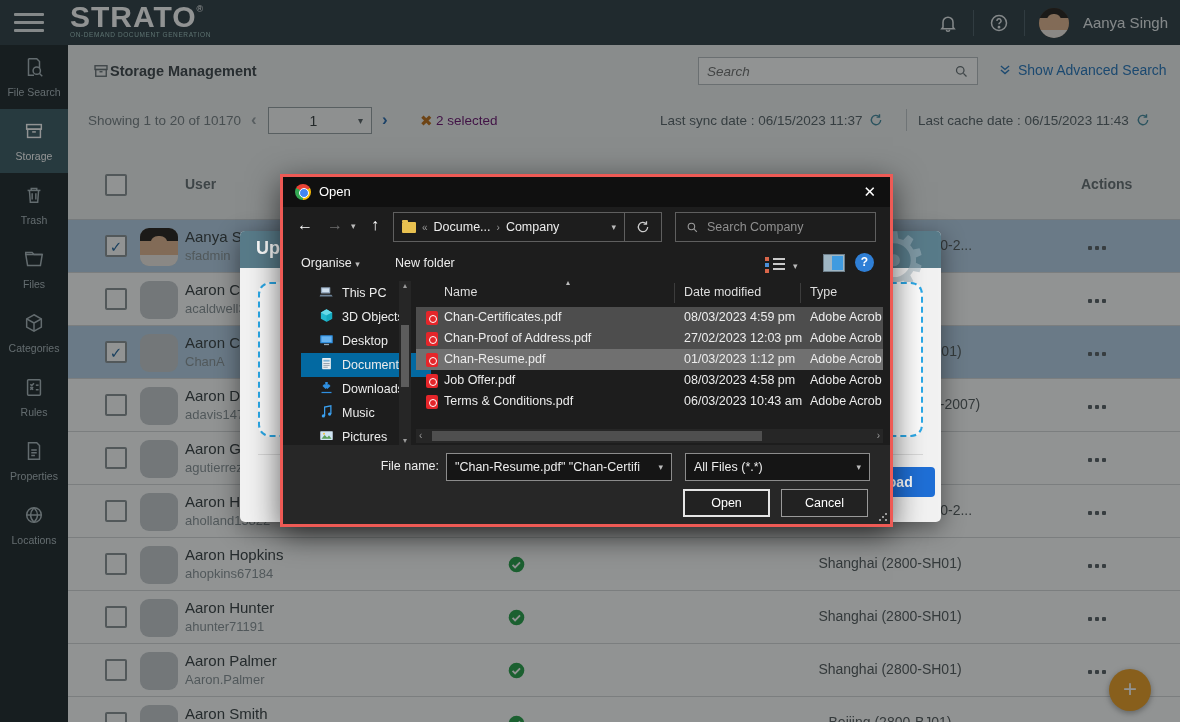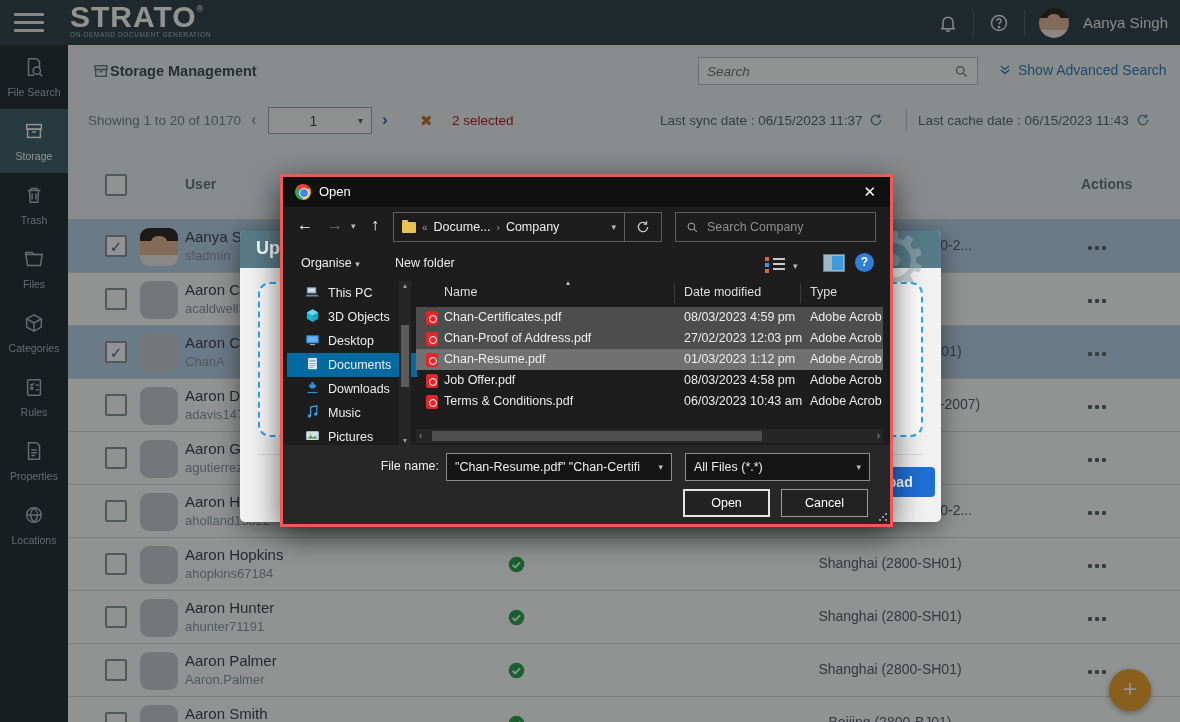--- a/index.html
+++ b/index.html
@@ -42,21 +42,21 @@
   .adv-search svg { width:14px; height:14px; stroke:#2e7cc0; }
 
   .controls { position:absolute; left:0; top:60px; width:1112px; height:32px; font-size:13.5px; color:#7b8488; }
   .showing { position:absolute; left:20px; top:8px; }
   .pg-prev { position:absolute; left:183px; top:5px; font-size:17px; font-weight:bold; color:#9aa2a6; cursor:pointer; }
   .page-box { position:absolute; left:200px; top:2px; width:104px; height:27px; border:1px solid #9aa2a6; background:rgba(255,255,255,.6); display:flex; align-items:center; cursor:pointer; }
   .page-box .pv { flex:1; text-align:center; color:#3c4043; font-size:14px; }
   .page-box .caret { margin-right:8px; color:#5f6periodic; color:#5f676b; font-size:10px; }
   .pg-next { position:absolute; left:314px; top:5px; font-size:17px; font-weight:bold; color:#2e6fb2; cursor:pointer; }
   .clear-x { position:absolute; left:352px; top:7px; color:#c0731f; font-weight:bold; font-size:15px; cursor:pointer; }
-  .sel-count { position:absolute; left:384px; top:8px; color:#b91c1c; }
+  .sel-count { position:absolute; left:368px; top:8px; color:#701a75; }
   .sync1 { position:absolute; left:592px; top:8px; color:#5d686d; }
   .sync-sep { position:absolute; left:838px; top:4px; width:1px; height:22px; background:#c3c8cb; }
   .sync2 { position:absolute; left:850px; top:8px; color:#5d686d; }
   .refresh-ic { display:inline-block; vertical-align:-2px; margin-left:7px; cursor:pointer; }
   .refresh-ic svg { width:14px; height:14px; stroke:#4b8fa3; }
 
   
   .thead { position:absolute; left:0; top:105px; width:1112px; height:70px; border-bottom:1px solid #cfd3d6; font-weight:bold; color:#6b7478; font-size:14px; }
   .thead .cb { top:24px; }
   .th-user { position:absolute; left:117px; top:26px; }
@@ -118,21 +118,21 @@
   .viewic i { display:block; height:2px; background:#c9c9c9; margin:3px 0 0 8px; }
   .viewic b { position:absolute; left:0; width:4px; height:4px; }
   .viewic b.b1 { top:2px; background:#d9664a; }
   .viewic b.b2 { top:8px; background:#4a8fd9; }
   .viewic b.b3 { top:14px; background:#d9664a; }
   .viewdd { position:absolute; left:510px; top:12px; cursor:pointer; }
   .paneic { position:absolute; left:540px; top:5px; width:22px; height:18px; background:#9fb6c4; border:1px solid #6e7f8a; cursor:pointer; }
   .paneic::after { content:""; position:absolute; right:1px; top:1px; width:11px; height:14px; background:#3f9be0; }
   .helpic { position:absolute; left:572px; top:4px; width:19px; height:19px; border-radius:50%; background:#2f7fd6; color:#fff; font-weight:bold; font-size:12px; text-align:center; line-height:19px; cursor:pointer; }
   
-  .o-tree { position:absolute; left:4px; top:104px; width:130px; height:164px; overflow:hidden; }
+  .o-tree { position:absolute; left:18px; top:104px; width:130px; height:164px; overflow:hidden; }
   .tr-item { position:relative; height:24px; display:flex; align-items:center; gap:8px; padding-left:18px; cursor:pointer; white-space:nowrap; }
   .tr-item.sel { background:#0369a1; }
   .tr-item svg { width:15px; height:15px; flex:none; }
   .o-tree-sb { position:absolute; left:116px; top:104px; width:12px; height:164px; background:#262626; text-align:center; }
   .o-tree-sb .thumb { position:absolute; left:2px; top:44px; width:8px; height:62px; background:#5c5c5c; }
   .o-tree-sb .ar { position:absolute; left:0; width:12px; font-size:8px; color:#9a9a9a; }
   
   .o-list { position:absolute; left:133px; top:104px; width:467px; height:148px; overflow:hidden; }
   .lh { position:absolute; top:4px; color:#dedede; }
   .lh.name { left:28px; }

